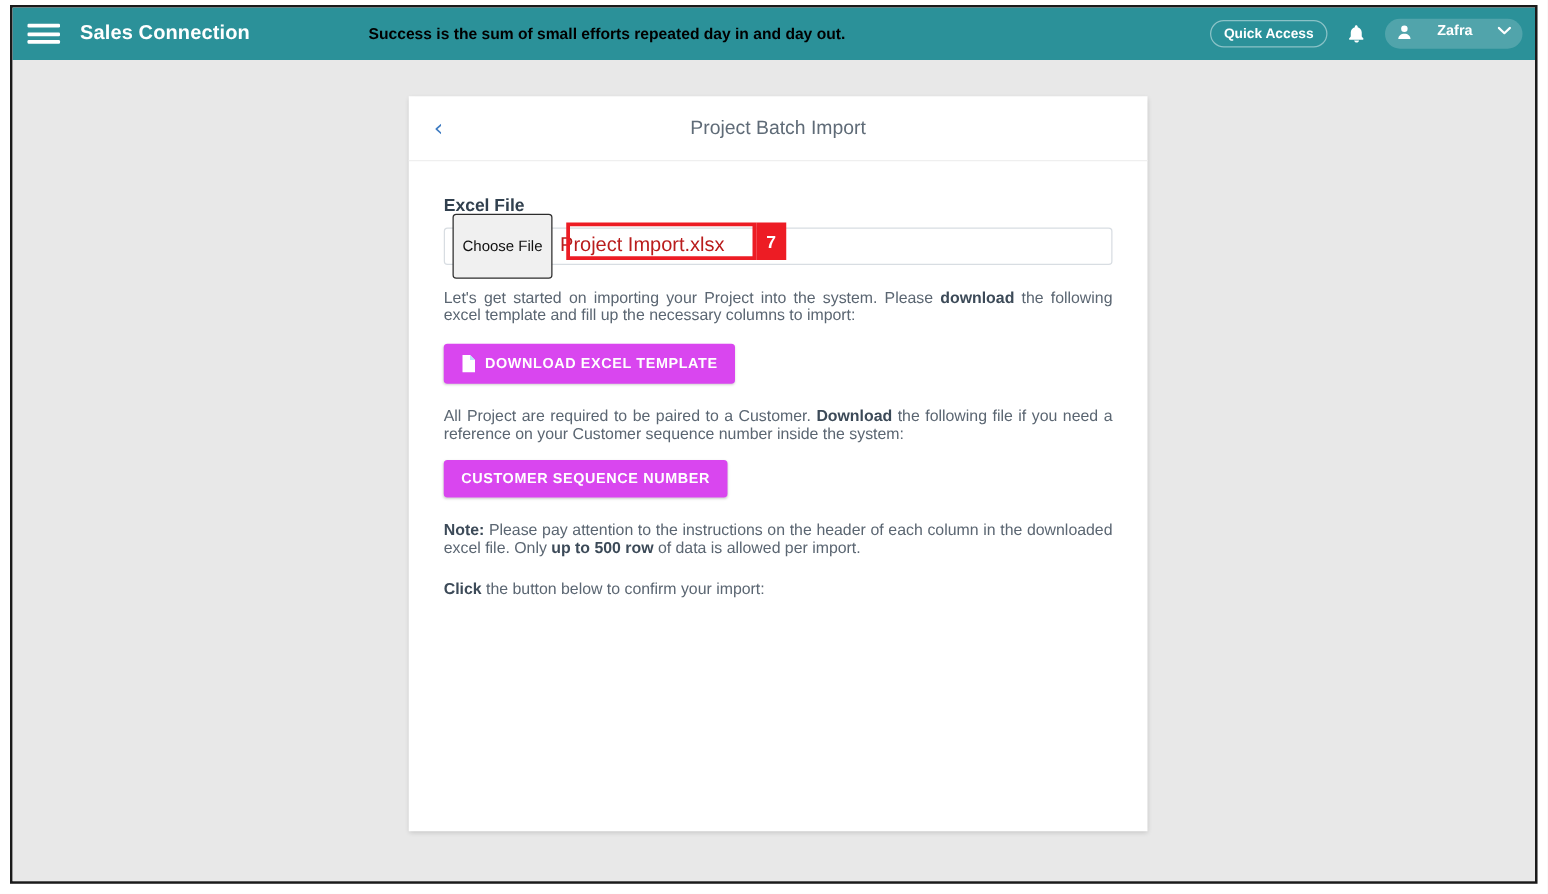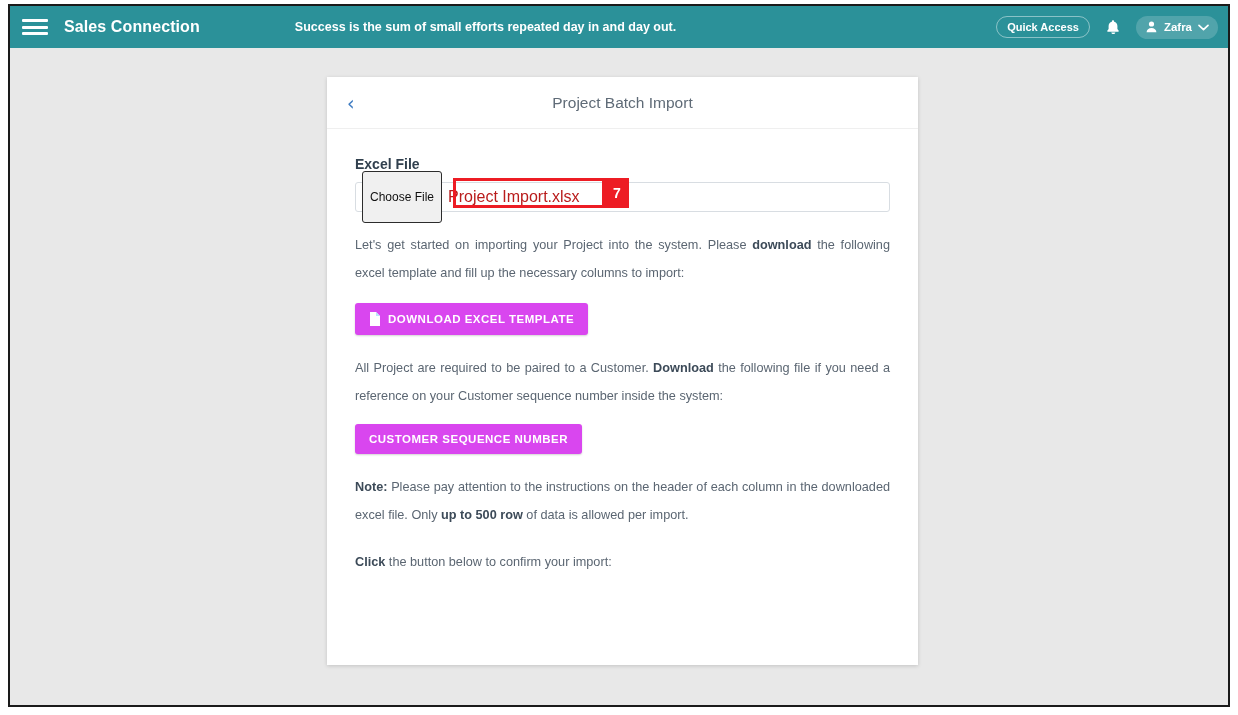--- a/index.html
+++ b/index.html
@@ -56,21 +56,21 @@
     border-radius: 1px;
   }
   .brand {
     color: #ffffff;
     font-size: 16px;
     font-weight: bold;
     letter-spacing: 0.1px;
     white-space: nowrap;
   }
   .tagline {
-    color: #ffffff;
+    color: #000000;
     font-size: 12.5px;
     font-weight: bold;
     margin-left: 95px;
     white-space: nowrap;
   }
   .nav-right {
     margin-left: auto;
     display: flex;
     align-items: center;
     gap: 12px;
@@ -89,22 +89,22 @@
   .bell-btn {
     width: 22px;
     height: 22px;
     display: flex;
     align-items: center;
     justify-content: center;
     cursor: pointer;
   }
   .user-pill {
     display: flex;
-    align-items: center;
-    gap: 6px;
+    align-items: flex-start;
+    gap: 20px;
     background: rgba(255,255,255,0.18);
     border-radius: 13px;
     padding: 4px 9px;
     color: #ffffff;
     font-size: 11.5px;
     font-weight: bold;
     cursor: pointer;
     white-space: nowrap;
   }
 
@@ -220,21 +220,21 @@
     justify-content: center;
     box-sizing: border-box;
     padding: 0 5px;
     pointer-events: none;
   }
 
   
   p.body-text {
     color: #5b6672;
     font-size: 12.7px;
-    line-height: 28px;
+    line-height: 14px;
     text-align: justify;
     margin: 19px 0 0 0;
   }
   p.body-text b { color: #3c4a58; font-weight: bold; }
 
   
   .btn {
     display: inline-flex;
     align-items: center;
     gap: 8px;

